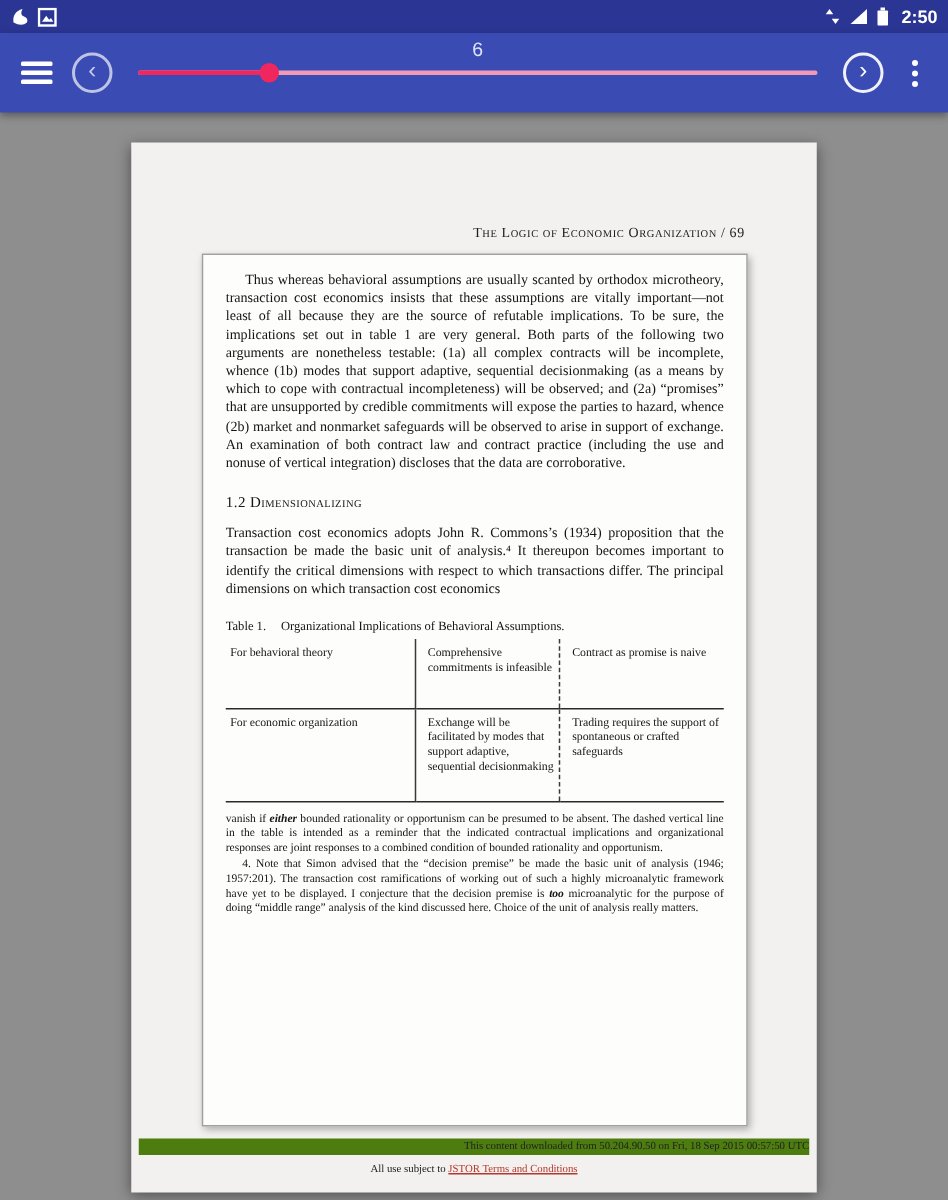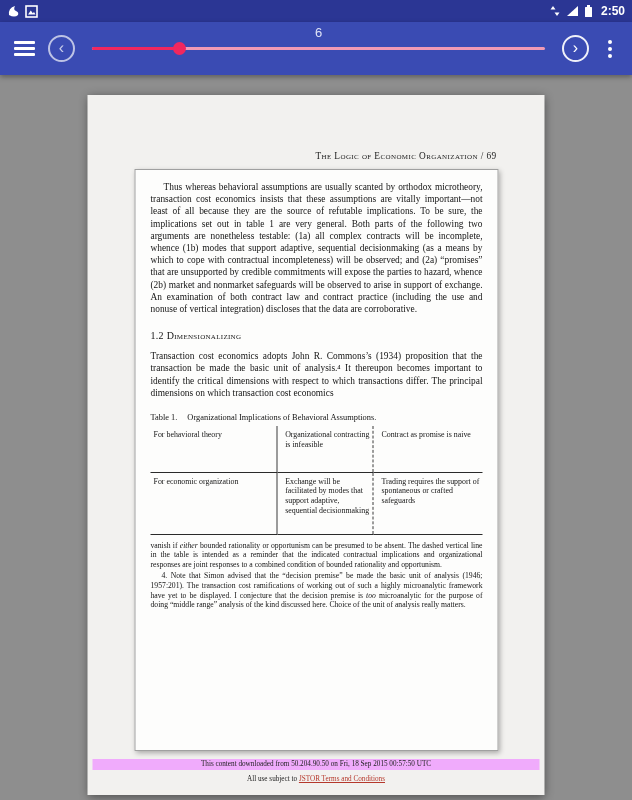--- a/index.html
+++ b/index.html
@@ -50,23 +50,23 @@
   td.corner{position:relative;background-image:linear-gradient(to bottom right,transparent calc(50% - .7px),#333 calc(50% - .7px),#333 calc(50% + .7px),transparent calc(50% + .7px));}
   td.corner .top{position:absolute;top:4px;left:30px;width:72px;}
   td.corner .bottom{position:absolute;bottom:3px;left:2px;}
   tr.r1 td{border-bottom:1px solid #2a2a2a;height:46px;}
   tr.r2 td{border-bottom:1.2px solid #2a2a2a;height:62px;}
   td.vd-solid{border-left:1px solid #3a3a3a;padding-left:8px;}
   td.vd-dash{border-left:1px dashed #3a3a3a;padding-left:8px;}
 
   .note{margin-top:6px;font-size:7.7px;line-height:9.6px;text-align:justify;}
   .fn{margin-top:2px;font-size:7.7px;line-height:9.6px;text-align:justify;text-indent:11px;}
-  .note em,.fn em{font-style:italic;}
+  .note em,.fn em{font-style:italic;font-weight:bold;}
 
-  .jstor-band{position:absolute;left:5px;right:5px;bottom:25px;background:#f0abfc;text-align:center;font-family:"Liberation Serif",serif;font-size:7.2px;color:#222;padding:1px 0 2px;}
+  .jstor-band{position:absolute;left:5px;right:5px;bottom:25px;background:#4d7c0f;text-align:right;font-family:"Liberation Serif",serif;font-size:7.2px;color:#222;padding:1px 0 2px;}
   .jstor-line2{position:absolute;left:0;right:0;bottom:12px;text-align:center;font-family:"Liberation Serif",serif;font-size:7.2px;color:#222;}
   .jstor-line2 a{color:var(--link);text-decoration:underline;cursor:pointer;}
 </style>
 </head>
 <body>
 
 <div class="screen">
 
   <div class="status-bar">
     <div class="sb-group">
@@ -132,21 +132,21 @@
         <p class="body">Transaction cost economics adopts John R. Commons’s (1934) proposition that the transaction be made the basic unit of analysis.⁴ It thereupon becomes important to identify the critical dimensions with respect to which transactions differ. The principal dimensions on which transaction cost economics</p>
 
         <div class="caption">
           <span class="cap-label">Table 1.</span><span>Organizational Implications of Behavioral Assumptions.</span>
         </div>
 
         <table class="doc-table">
           <tbody>
           <tr class="r1">
             <td class="c1">For behavioral theory</td>
-            <td class="c2 vd-solid">Organizational contracting is infeasible</td>
+            <td class="c2 vd-solid">Comprehensive commitments is infeasible</td>
             <td class="c3 vd-dash">Contract as promise is naive</td>
           </tr>
           <tr class="r2">
             <td class="c1">For economic organization</td>
             <td class="c2 vd-solid">Exchange will be facilitated by modes that support adaptive, sequential decisionmaking</td>
             <td class="c3 vd-dash">Trading requires the support of spontaneous or crafted safeguards</td>
           </tr>
         </tbody>
           </table>
 

